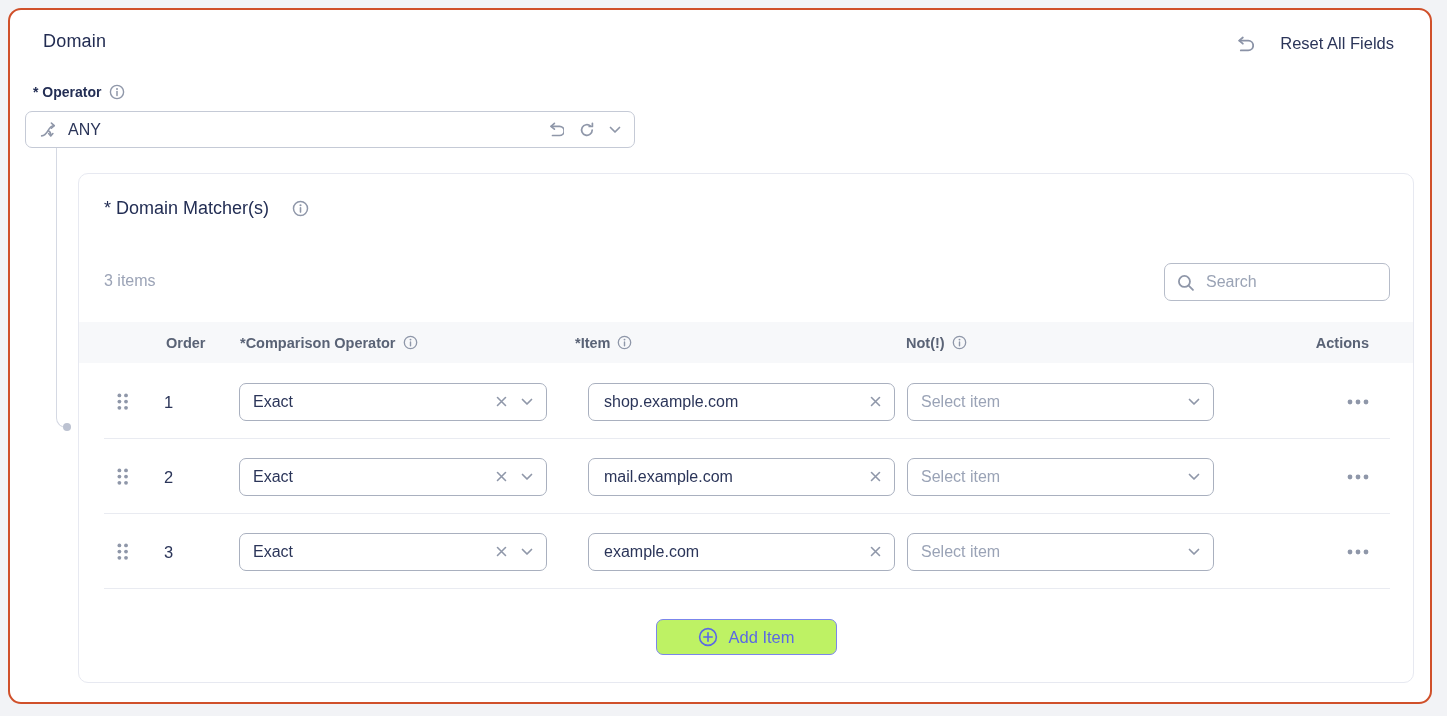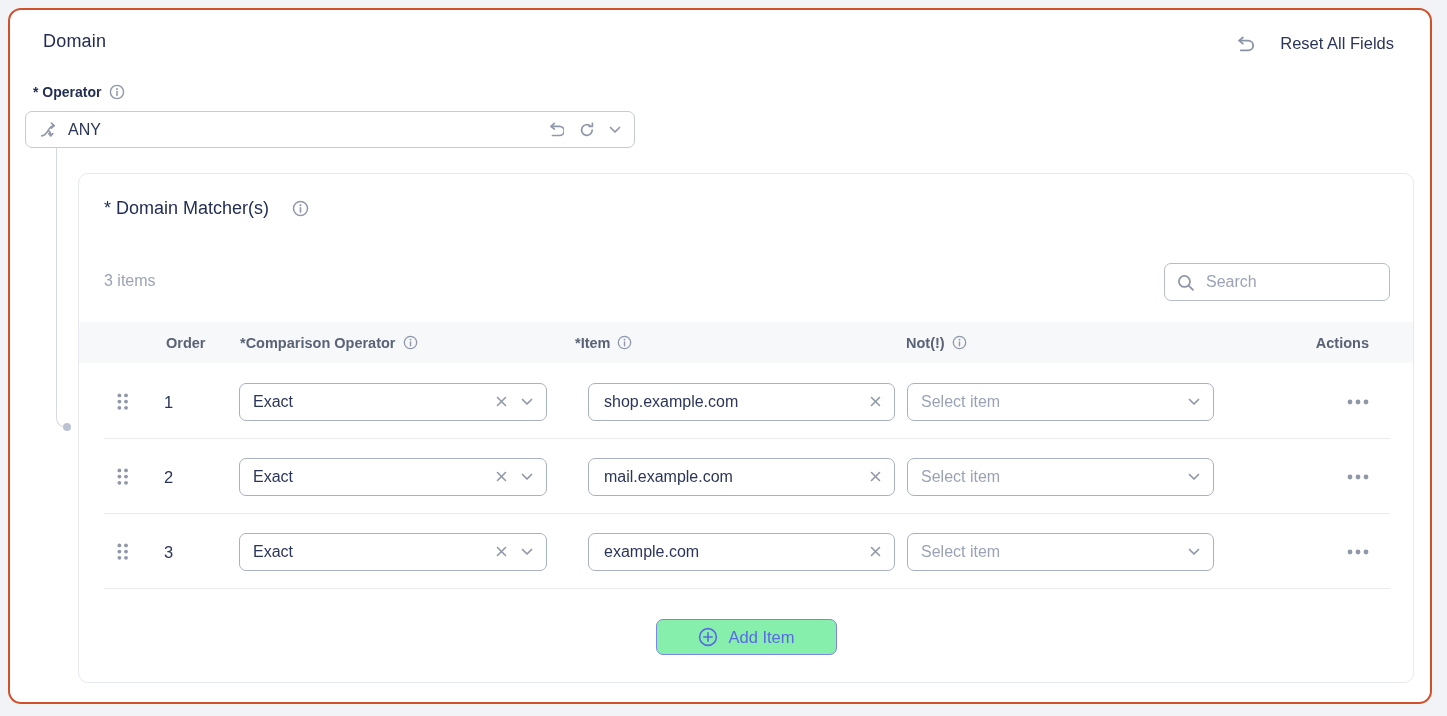--- a/index.html
+++ b/index.html
@@ -112,21 +112,21 @@
   .ctl .trail{margin-left:auto;display:flex;align-items:center;gap:14px;}
   .ctl-value input{
     border:none;outline:none;flex:1;font-size:16px;color:#2b3559;background:transparent;
     font-family:inherit;min-width:0;
   }
   .placeholder{color:#9aa3b6;}
   .row-actions{position:absolute;right:44px;top:50%;transform:translateY(-50%);color:#8f97a9;cursor:pointer;}
 
   .add-item-btn{
     position:absolute;left:577px;top:445px;width:181px;height:36px;box-sizing:border-box;
-    border:1px solid #7b86ec;border-radius:7px;background:#86efac;cursor:pointer;
+    border:1px solid #7b86ec;border-radius:7px;background:#bef264;cursor:pointer;
     display:flex;align-items:center;justify-content:center;gap:10px;
     font-size:16.5px;color:#5a69e4;font-family:inherit;
   }
   .add-item-btn .icon{color:#5a69e4;}
 </style>
 </head>
 <body>
 
 <svg width="0" height="0" style="position:absolute">
   <defs>

